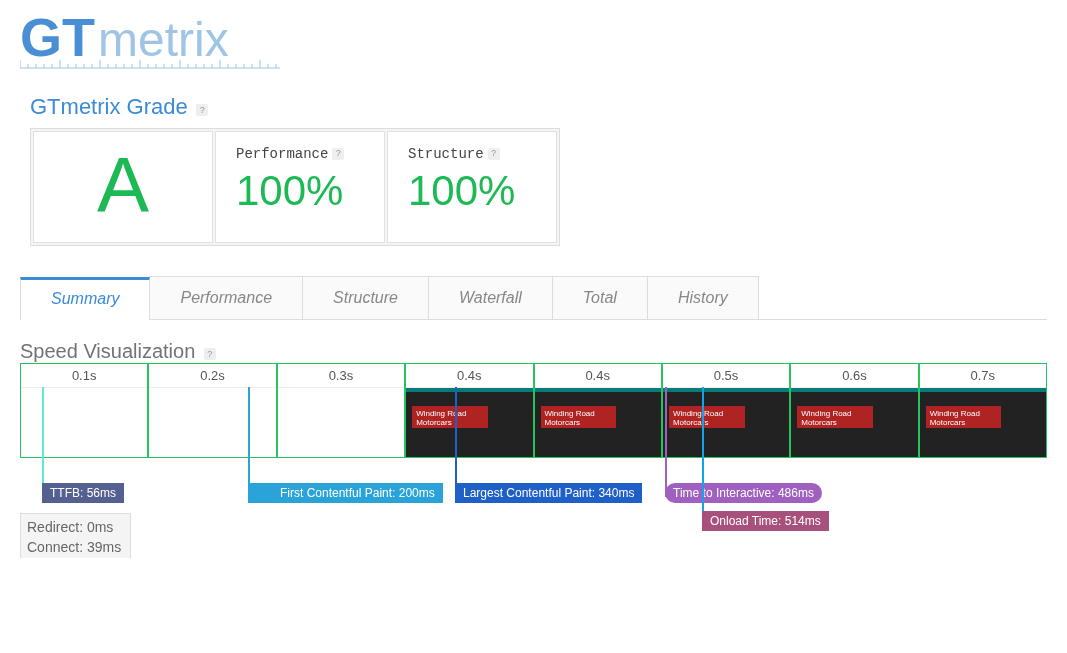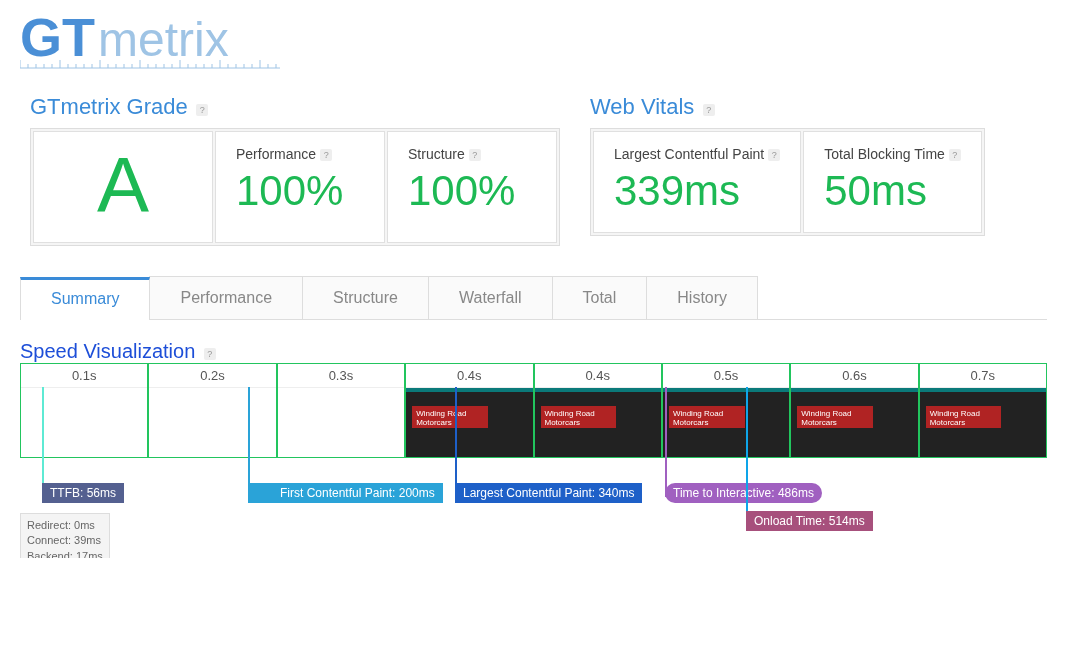--- a/index.html
+++ b/index.html
@@ -7,47 +7,47 @@
   .logo { margin: 0 0 20px 0; }
   .logo svg { display: block; }
   .section-title { font-size: 22px; font-weight: 300; color: #3a8bd8; margin-bottom: 8px; display: inline-block; }
   .help-icon { display: inline-block; width: 12px; height: 12px; line-height: 12px; text-align: center; font-size: 9px; color: #999; background: #eee; border-radius: 2px; vertical-align: middle; margin-left: 4px; cursor: pointer; }
   .scorecards-row { display: flex; gap: 20px; margin-bottom: 30px; }
   .scorecards-group { display: flex; flex-direction: column; padding-left: 10px; }
   .scorecards { display: flex; gap: 2px; background: #f5f5f5; border: 1px solid #ddd; padding: 2px; }
   .card { background: #fff; border: 1px solid #e0e0e0; padding: 14px 20px 18px 20px; min-width: 170px; }
   .card.grade { display: flex; align-items: center; justify-content: center; min-width: 180px; }
   .grade-letter { font-size: 78px; font-weight: 400; color: #1db954; line-height: 1; }
-  .card-label { font-size: 14px; font-weight: 400; color: #444; white-space: nowrap; }
+  .card-label { font-size: 14px; font-weight: 400; color: #444; white-space: nowrap; font-family: Liberation Mono, monospace; }
   .card-value { font-size: 42px; font-weight: 300; color: #1db954; line-height: 1.1; margin-top: 6px; white-space: nowrap; }
-  .tabs { display: flex; border-bottom: 1px solid #ddd; margin-bottom: 20px; }
+  .tabs { display: flex; border-bottom: 1px solid #ddd; margin-bottom: 20px; font-style: italic; }
   .tab { padding: 12px 30px; font-size: 16px; color: #888; background: #fafafa; border: 1px solid #ddd; border-bottom: none; margin-right: -1px; cursor: pointer; }
   .tab.active { color: #3a8bd8; background: #fff; border-top: 3px solid #3a8bd8; padding-top: 10px; position: relative; top: 1px; }
-  .speed-title { font-size: 20px; font-weight: 300; color: #1d4ed8; margin-bottom: 10px; }
+  .speed-title { font-size: 20px; font-weight: 300; color: #737373; margin-bottom: 10px; }
   .filmstrip { position: relative; padding-bottom: 90px; }
   .strip-row { display: flex; }
   .frame { flex: 1 1 0; border: 1px solid #22c55e; }
   .frame-label { text-align: center; font-size: 13px; color: #555; padding: 4px 0; }
   .frame-img { height: 70px; background: #fff; position: relative; overflow: hidden; border-top: 1px solid #eee; }
   .frame-img.loaded { background: linear-gradient(#0b7a7a 0 6%, #222 6% 100%); }
   .frame-img.loaded::before { content: ""; position: absolute; left: 6px; top: 18px; width: 60%; height: 22px; background: #b02323; }
   .frame-img.loaded::after { content: attr(data-caption); position: absolute; left: 10px; top: 22px; font-size: 8px; color: #fff; line-height: 1.1; white-space: pre; }
   .marker { position: absolute; top: 24px; width: 2px; height: 110px; }
   .marker .flag { position: absolute; top: 96px; left: 0; font-size: 12px; color: #fff; padding: 3px 8px; white-space: nowrap; }
   .marker.ttfb { background: #5eead4; }
   .marker.ttfb .flag { background: #546090; }
   .marker.fcp { background: #2aa3d8; }
   .marker.fcp .flag { background: #2aa3d8; padding-left: 32px; }
   .marker.lcp { background: #1e60c8; }
   .marker.lcp .flag { background: #1e60c8; }
   .marker.tti { background: #a060c0; }
   .marker.tti .flag { background: #a060c0; border-radius: 10px; }
-  .marker.onload { background: #0ea5e9; height: 138px; margin-left: 44px; }
+  .marker.onload { background: #0ea5e9; height: 138px; }
   .marker.onload .flag { background: #a7507c; top: 124px; }
-  .ttfb-details { position: absolute; left: 0; top: 150px; font-size: 11px; color: #666; background: #f4f4f4; border: 1px solid #ddd; padding: 4px 6px; line-height: 1.4; }
+  .ttfb-details { position: absolute; left: 0; top: 150px; font-size: 14px; color: #666; background: #f4f4f4; border: 1px solid #ddd; padding: 4px 6px; line-height: 1.4; }
 </style>
 </head>
 <body>
 
 <div class="logo">
   <svg width="280" height="64" viewBox="0 0 280 64">
     <text x="0" y="46" font-family="Segoe UI,Arial" font-size="54" font-weight="700" fill="#4a8fd6">GT</text>
     <text x="78" y="46" font-family="Segoe UI,Arial" font-size="48" font-weight="300" fill="#9fc4e5">metrix</text>
     <g stroke="#9fc4e5" stroke-width="1">
       <line x1="0" y1="58" x2="260" y2="58"></line>
@@ -104,36 +104,20 @@
         <div class="card-label"><span>Performance</span><span class="help-icon">?</span></div>
         <div class="card-value">100%</div>
       </div>
       <div class="card">
         <div class="card-label"><span>Structure</span><span class="help-icon">?</span></div>
         <div class="card-value">100%</div>
       </div>
     </div>
   </div>
 
-  <div class="scorecards-group">
-    <div>
-      <span class="section-title">Web Vitals</span>
-      <span class="help-icon">?</span>
-    </div>
-    <div class="scorecards">
-      <div class="card">
-        <div class="card-label"><span>Largest Contentful Paint</span><span class="help-icon">?</span></div>
-        <div class="card-value">339ms</div>
-      </div>
-      <div class="card">
-        <div class="card-label"><span>Total Blocking Time</span><span class="help-icon">?</span></div>
-        <div class="card-value">50ms</div>
-      </div>
-    </div>
-  </div>
 </div>
 
 <div class="tabs">
   <div class="tab active">Summary</div>
   <div class="tab">Performance</div>
   <div class="tab">Structure</div>
   <div class="tab">Waterfall</div>
   <div class="tab">Total</div>
   <div class="tab">History</div>
 </div>

